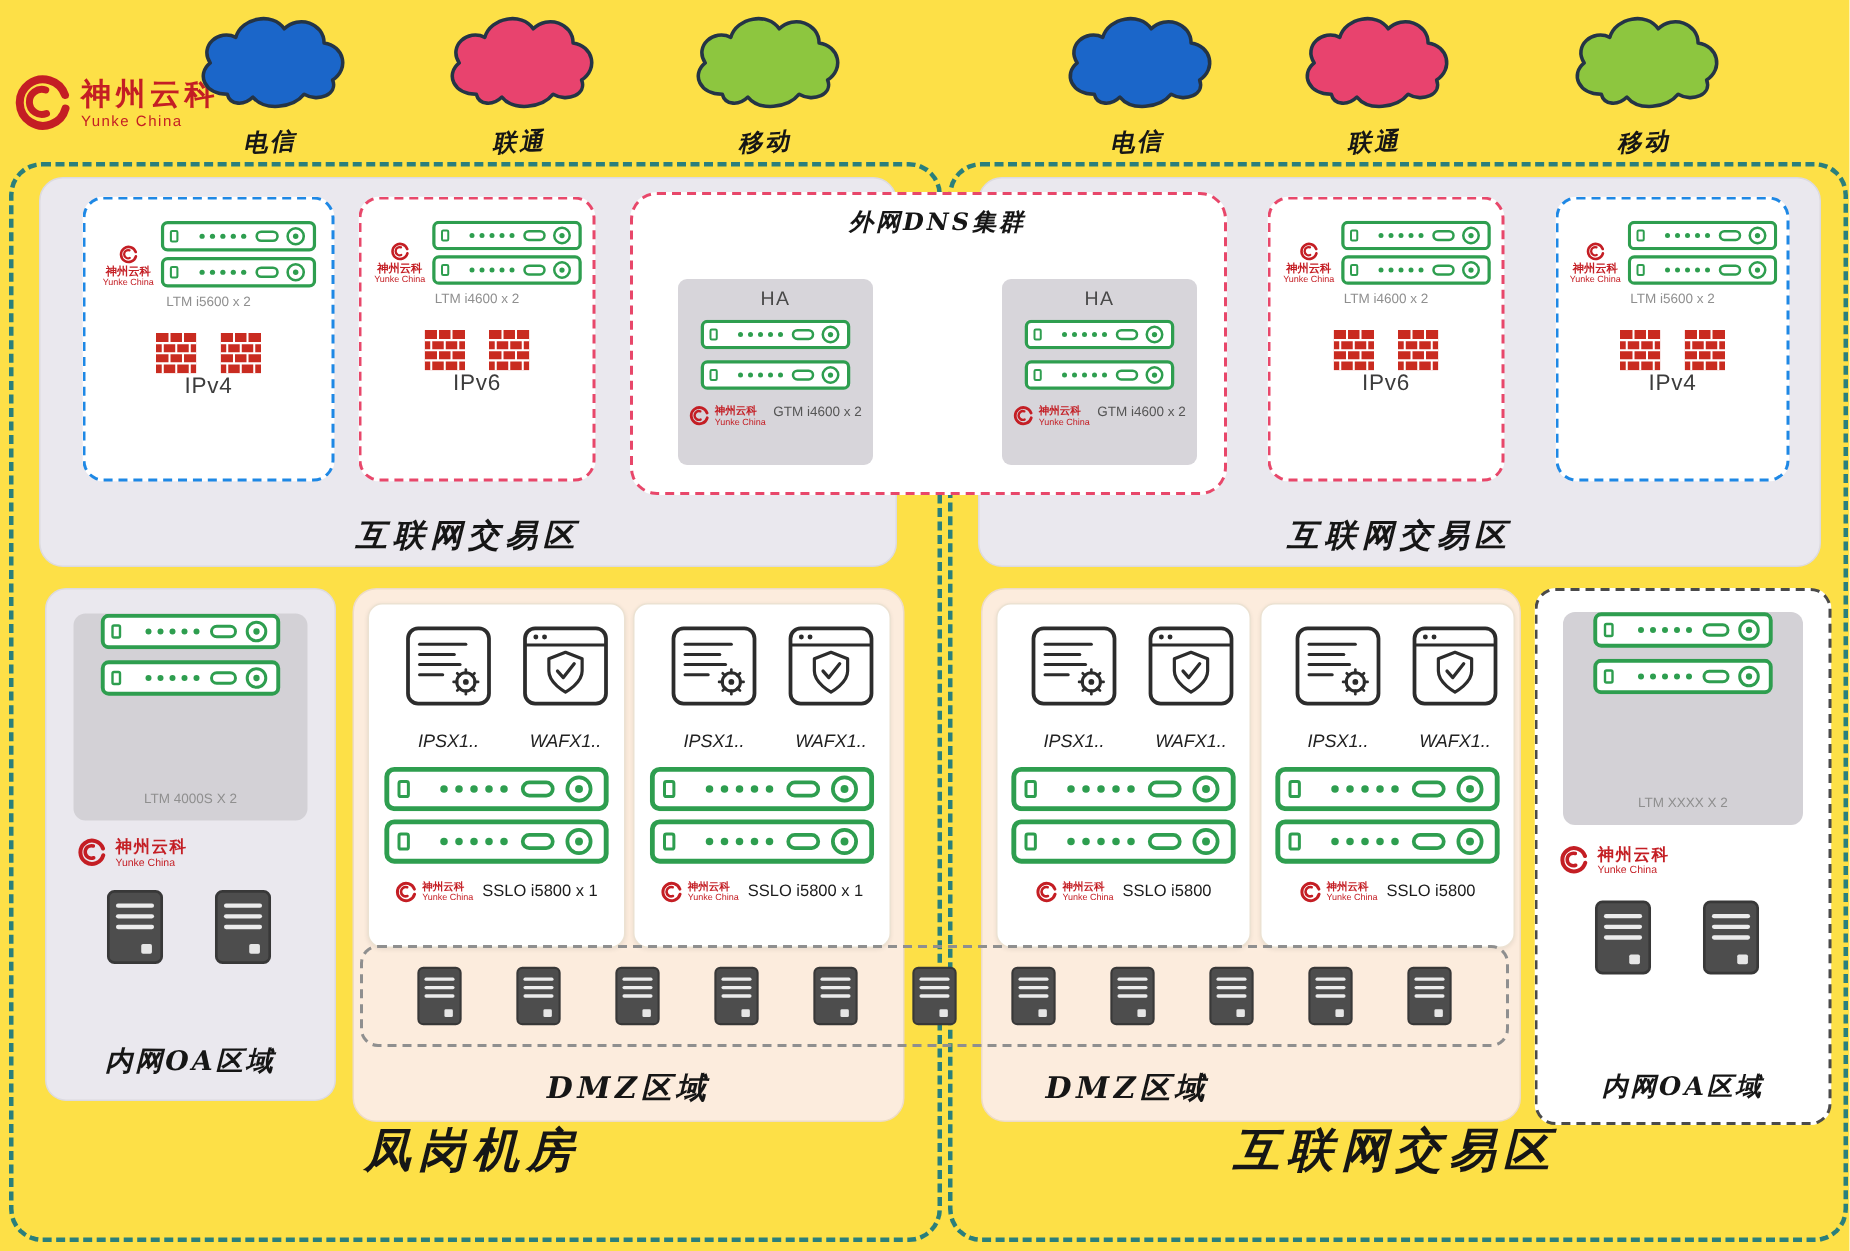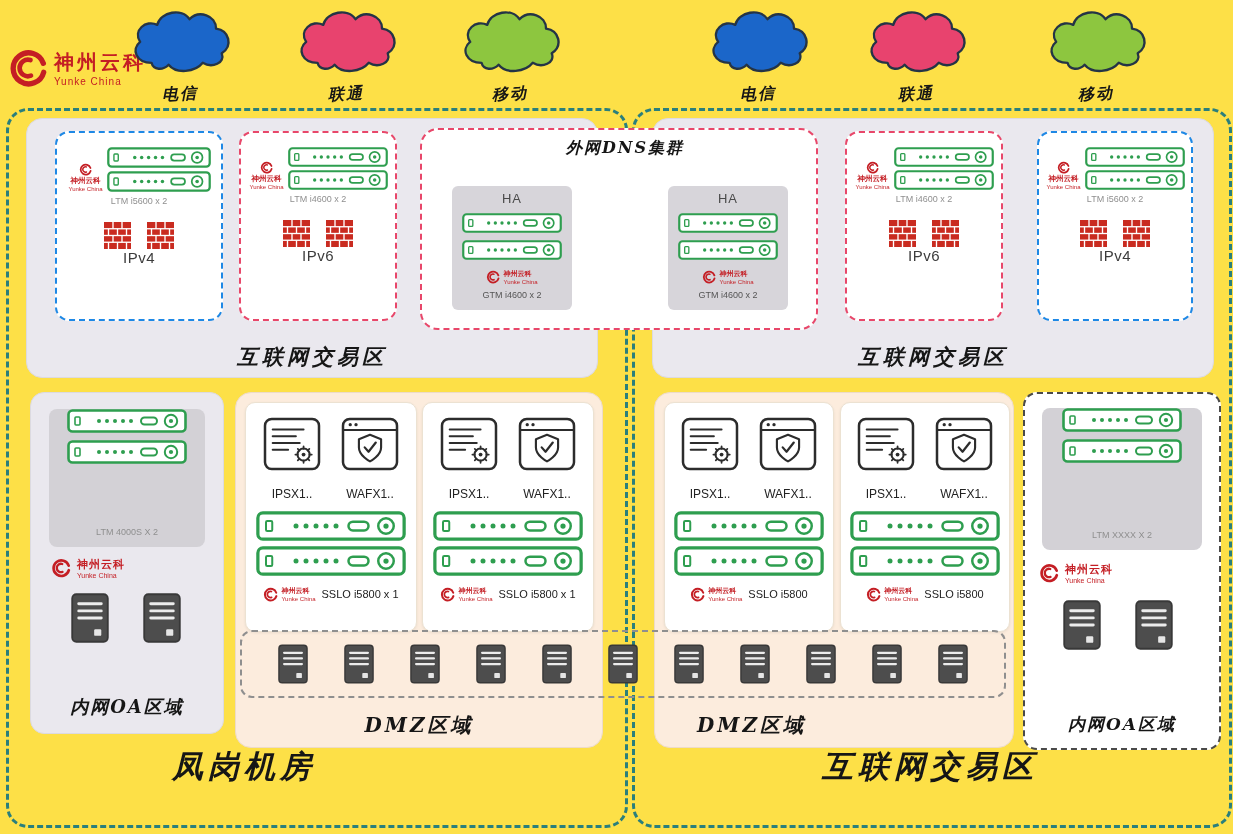--- a/index.html
+++ b/index.html
@@ -23,24 +23,24 @@
   .stack-col{display:flex;flex-direction:column;gap:3px;}
   .model{font-size:9px;color:#8f8f8f;margin-top:4px;white-space:nowrap;}
   .fw-row{display:flex;gap:16px;margin-top:16px;}
   .proto{font-size:15px;color:#3c3c3c;letter-spacing:.5px;}
 
   .zone-label{position:absolute;bottom:6px;left:0;right:0;text-align:center;font-size:21px;letter-spacing:4px;}
 
   
   .dns-box{position:absolute;background:#fff;border:2.5px dashed #e8476a;border-radius:18px;z-index:5;padding-left:12px;}
   .dns-title{text-align:center;font-size:16px;letter-spacing:2px;margin-top:8px;}
-  .ha-box{position:absolute;width:120px;height:124px;background:#d7d5da;border-radius:6px;display:flex;flex-direction:column;align-items:center;}
+  .ha-box{position:absolute;width:130px;height:124px;background:#d7d5da;border-radius:6px;display:flex;flex-direction:column;align-items:center;}
   .ha-label{font-size:13px;color:#4a4a4a;letter-spacing:1px;margin-top:5px;}
   .ha-box .stack-col{margin-top:7px;gap:7px;}
-  .gtm-row{display:flex;align-items:center;gap:5px;margin-top:9px;flex-direction:column;}
+  .gtm-row{display:flex;align-items:flex-start;gap:5px;margin-top:9px;}
   .gtm-label{font-size:9px;color:#555;white-space:nowrap;}
 
   
   .brand{position:absolute;display:flex;align-items:center;gap:6px;}
   .bt-title{font-weight:bold;color:#c41e24;}
   .bt-sub{color:#c41e24;}
   .brand-main .bt-title{font-size:20px;letter-spacing:3px;white-space:nowrap;}
   .brand-main .bt-sub{font-size:10px;letter-spacing:1px;white-space:nowrap;}
   .brand-sm .bt-title{font-size:11px;letter-spacing:1px;white-space:nowrap;}
   .brand-sm .bt-sub{font-size:7px;white-space:nowrap;}
@@ -58,21 +58,21 @@
   
   .inner-gray{position:absolute;background:#d3d1d6;border-radius:8px;display:flex;flex-direction:column;align-items:center;box-sizing:border-box;}
   .inner-gray .appl{margin-bottom:7px;}
   .inner-gray .model{margin-top:auto;margin-bottom:10px;}
   .oa-label{position:absolute;bottom:14px;left:0;right:0;text-align:center;font-size:18px;letter-spacing:2px;}
   .oa-right{position:absolute;background:#fff;border:2.5px dashed #4a4a4a;border-radius:14px;}
 
   
   .dmz{position:absolute;background:#fcecdd;border:1px solid #eddbc8;border-radius:16px;}
   .group{position:absolute;background:#fff;border:1px solid #ece2d2;border-radius:10px;box-shadow:0 1px 3px rgba(0,0,0,.07);display:flex;flex-direction:column;align-items:center;box-sizing:border-box;}
-  .icon-row{display:flex;justify-content:center;width:100%;margin-top:14px;}
+  .icon-row{display:flex;justify-content:flex-end;width:100%;margin-top:14px;font-style:italic;}
   .icon-col{display:flex;flex-direction:column;align-items:center;width:78px;}
   .icon-label{font-size:12px;color:#222;margin-top:16px;white-space:nowrap;}
   .sslo-a1{margin-top:10px;}
   .sslo-a2{margin-top:5px;}
   .sslo-row{display:flex;align-items:center;gap:6px;margin-top:10px;}
   .sslo-label{font-size:11px;color:#1c1c1c;white-space:nowrap;}
   .dmz-label{position:absolute;bottom:8px;font-size:20px;letter-spacing:3px;}
   .dmz-label.center{left:0;right:0;text-align:center;}
 
   
@@ -629,16 +629,16 @@
     </div>
     <svg class="abs" style="left:38px;top:206px;" width="38" height="50">
         <use href="#sym-host"></use>
       </svg>
     <svg class="abs" style="left:110px;top:206px;" width="38" height="50">
         <use href="#sym-host"></use>
       </svg>
     <div class="oa-label callig" style="bottom:12px;font-size:17px;">内网OA区域</div>
   </div>
 
-  <div class="dc-name callig" style="left:119px;top:746px;width:250px;">凤岗机房</div>
+  <div class="dc-name callig" style="left:137px;top:746px;width:250px;text-align:right;">凤岗机房</div>
   <div class="dc-name callig" style="left:785px;top:746px;width:290px;">互联网交易区</div>
 
 </div>
 
 </body></html>

